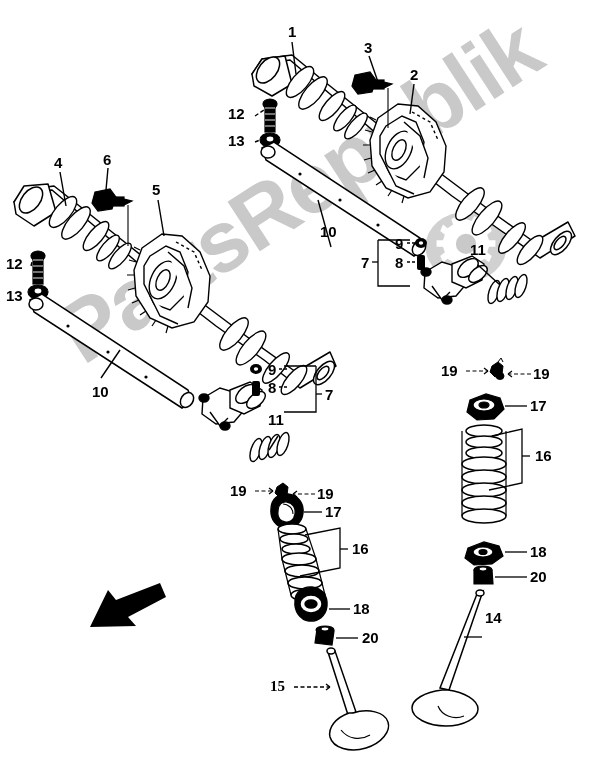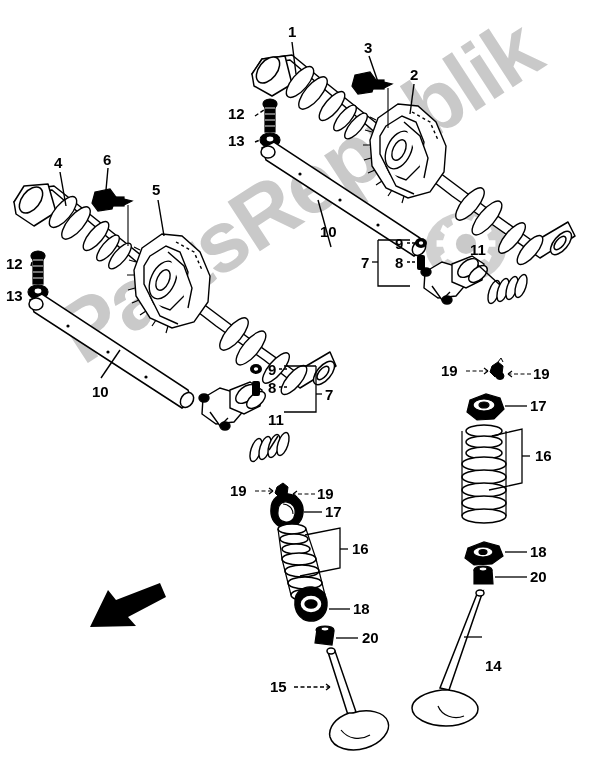--- a/index.html
+++ b/index.html
@@ -404,22 +404,22 @@
   <div class="lbl" style="left:268px;top:362px;">9</div>
   <div class="lbl" style="left:268px;top:380px;">8</div>
   <div class="lbl" style="left:325px;top:387px;">7</div>
   <div class="lbl" style="left:268px;top:412px;">11</div>
   <div class="lbl" style="left:441px;top:363px;">19</div>
   <div class="lbl" style="left:533px;top:366px;">19</div>
   <div class="lbl" style="left:530px;top:398px;">17</div>
   <div class="lbl" style="left:535px;top:448px;">16</div>
   <div class="lbl" style="left:530px;top:544px;">18</div>
   <div class="lbl" style="left:530px;top:569px;">20</div>
-  <div class="lbl" style="left:485px;top:658px;text-align:center;">14</div>
+  <div class="lbl" style="left:485px;top:610px;text-align:center;">14</div>
   <div class="lbl" style="left:230px;top:483px;">19</div>
   <div class="lbl" style="left:317px;top:486px;">19</div>
   <div class="lbl" style="left:325px;top:504px;">17</div>
   <div class="lbl" style="left:352px;top:541px;">16</div>
   <div class="lbl" style="left:353px;top:601px;">18</div>
   <div class="lbl" style="left:362px;top:630px;">20</div>
-  <div class="lbl" style="left:270px;top:679px;">15</div>
+  <div class="lbl" style="left:270px;top:679px;font-family:Liberation Serif, serif;">15</div>
 
 </div>
 
 </body></html>

